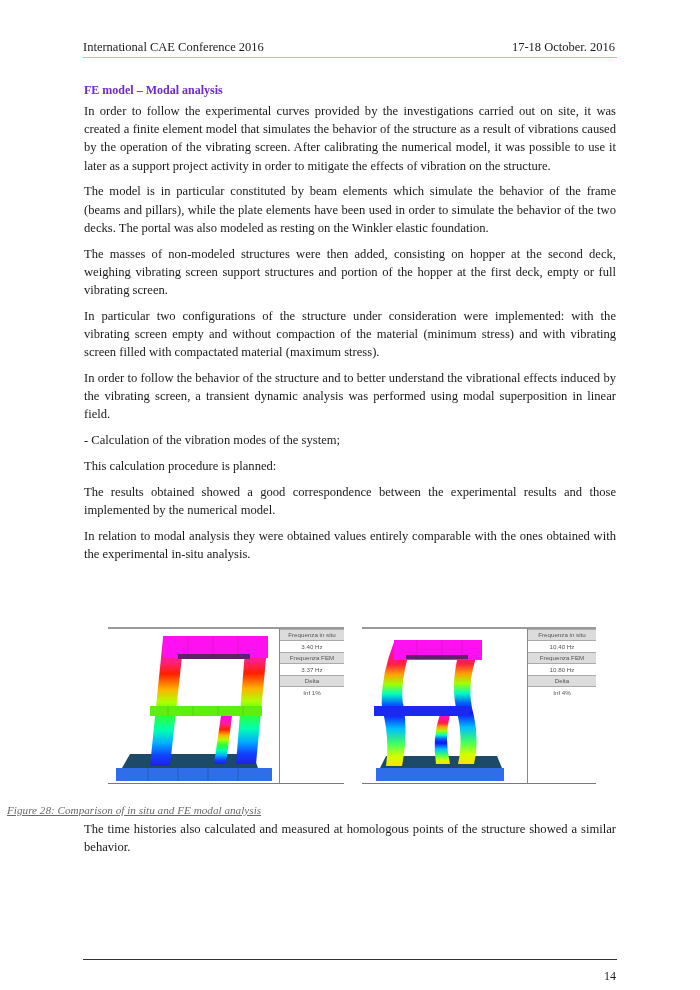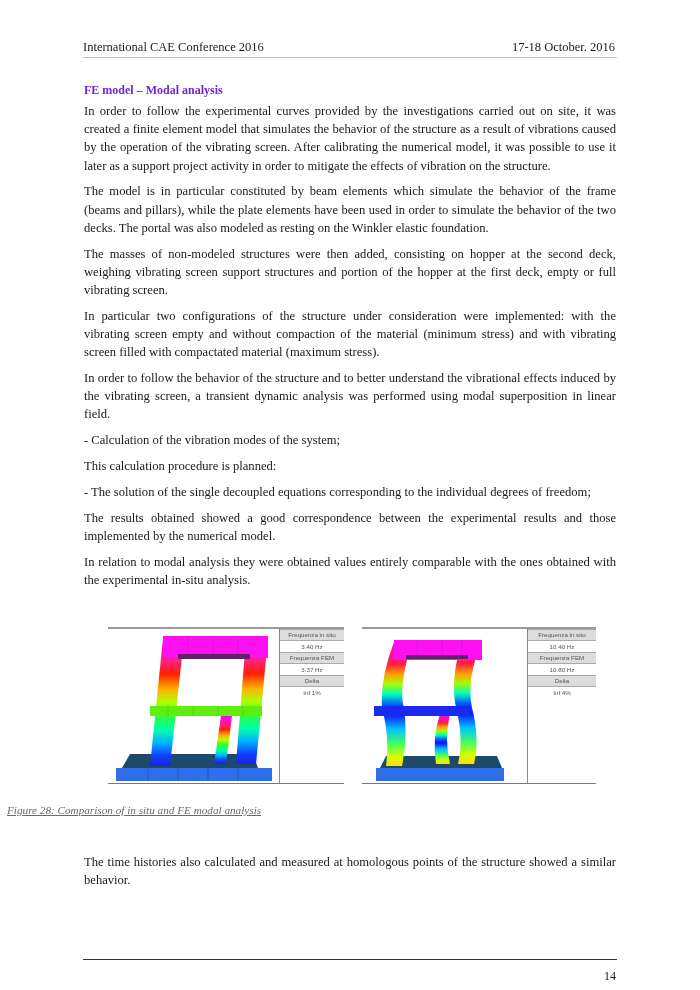--- a/index.html
+++ b/index.html
@@ -20,21 +20,21 @@
   .fig .botline { position:absolute; left:0; right:0; bottom:0; height:1.5px; background:#7a7a7a; }
   .fig .divider { position:absolute; top:2px; bottom:1px; width:1px; background:#888; }
   .fig svg { position:absolute; }
   .info { position:absolute; top:3px; font-family:"Liberation Sans", "DejaVu Sans", sans-serif;
           font-size:6.2px; color:#555; }
   .info .hd { background:#dcdcdc; border-top:1px solid #aaa; border-bottom:1px solid #aaa;
               height:10px; line-height:10px; text-align:center; }
   .info .val { height:11px; line-height:11px; text-align:center; }
   .caption { position:absolute; left:7px; width:700px; top:804px; 
              font-style:italic; font-size:11.2px; color:#6a6a6a;text-decoration:underline; }
-  .content2 { position:absolute; left:84px; top:853px; width:532px; font-size:12.6px; line-height:18.2px; }
+  .content2 { position:absolute; left:84px; top:820px; width:532px; font-size:12.6px; line-height:18.2px; }
   .content2 p { margin:0 0 7.6px 0; text-align:justify; }
   .footer-line { position:absolute; left:83px; top:959px; width:534px; height:1px; background:#333; }
   .page-number { position:absolute; right:84px; top:969px; font-size:12px; }
 </style>
 </head>
 <body>
 
 <div class="header">
   <span class="left">International CAE Conference 2016</span>
   <span class="right">17-18 October. 2016</span>
@@ -43,21 +43,20 @@
 <div class="section-title">FE model – Modal analysis</div>
 
 <div class="content">
   <p>In order to follow the experimental curves provided by the investigations carried out on site, it was created a finite element model that simulates the behavior of the structure as a result of vibrations caused by the operation of the vibrating screen. After calibrating the numerical model, it was possible to use it later as a support project activity in order to mitigate the effects of vibration on the structure.</p>
   <p>The model is in particular constituted by beam elements which simulate the behavior of the frame (beams and pillars), while the plate elements have been used in order to simulate the behavior of the two decks. The portal was also modeled as resting on the Winkler elastic foundation.</p>
   <p>The masses of non-modeled structures were then added, consisting on hopper at the second deck, weighing vibrating screen support structures and portion of the hopper at the first deck, empty or full vibrating screen.</p>
   <p>In particular two configurations of the structure under consideration were implemented: with the vibrating screen empty and without compaction of the material (minimum stress) and with vibrating screen filled with compactated material (maximum stress).</p>
   <p>In order to follow the behavior of the structure and to better understand the vibrational effects induced by the vibrating screen, a transient dynamic analysis was performed using modal superposition in linear field.</p>
   <p>- Calculation of the vibration modes of the system;</p>
   <p>This calculation procedure is planned:</p>
-  <p>- The solution of the single decoupled equations corresponding to the individual degrees of freedom;</p>
   <p>The results obtained showed a good correspondence between the experimental results and those implemented by the numerical model.</p>
   <p>In relation to modal analysis they were obtained values entirely comparable with the ones obtained with the experimental in-situ analysis.</p>
 </div>
 
 <div class="figure-wrap">
 
   <div class="fig" style="left:108px; width:236px;">
     <div class="topline"></div>
     <div class="botline"></div>
     <div class="divider" style="left:171px;"></div>

